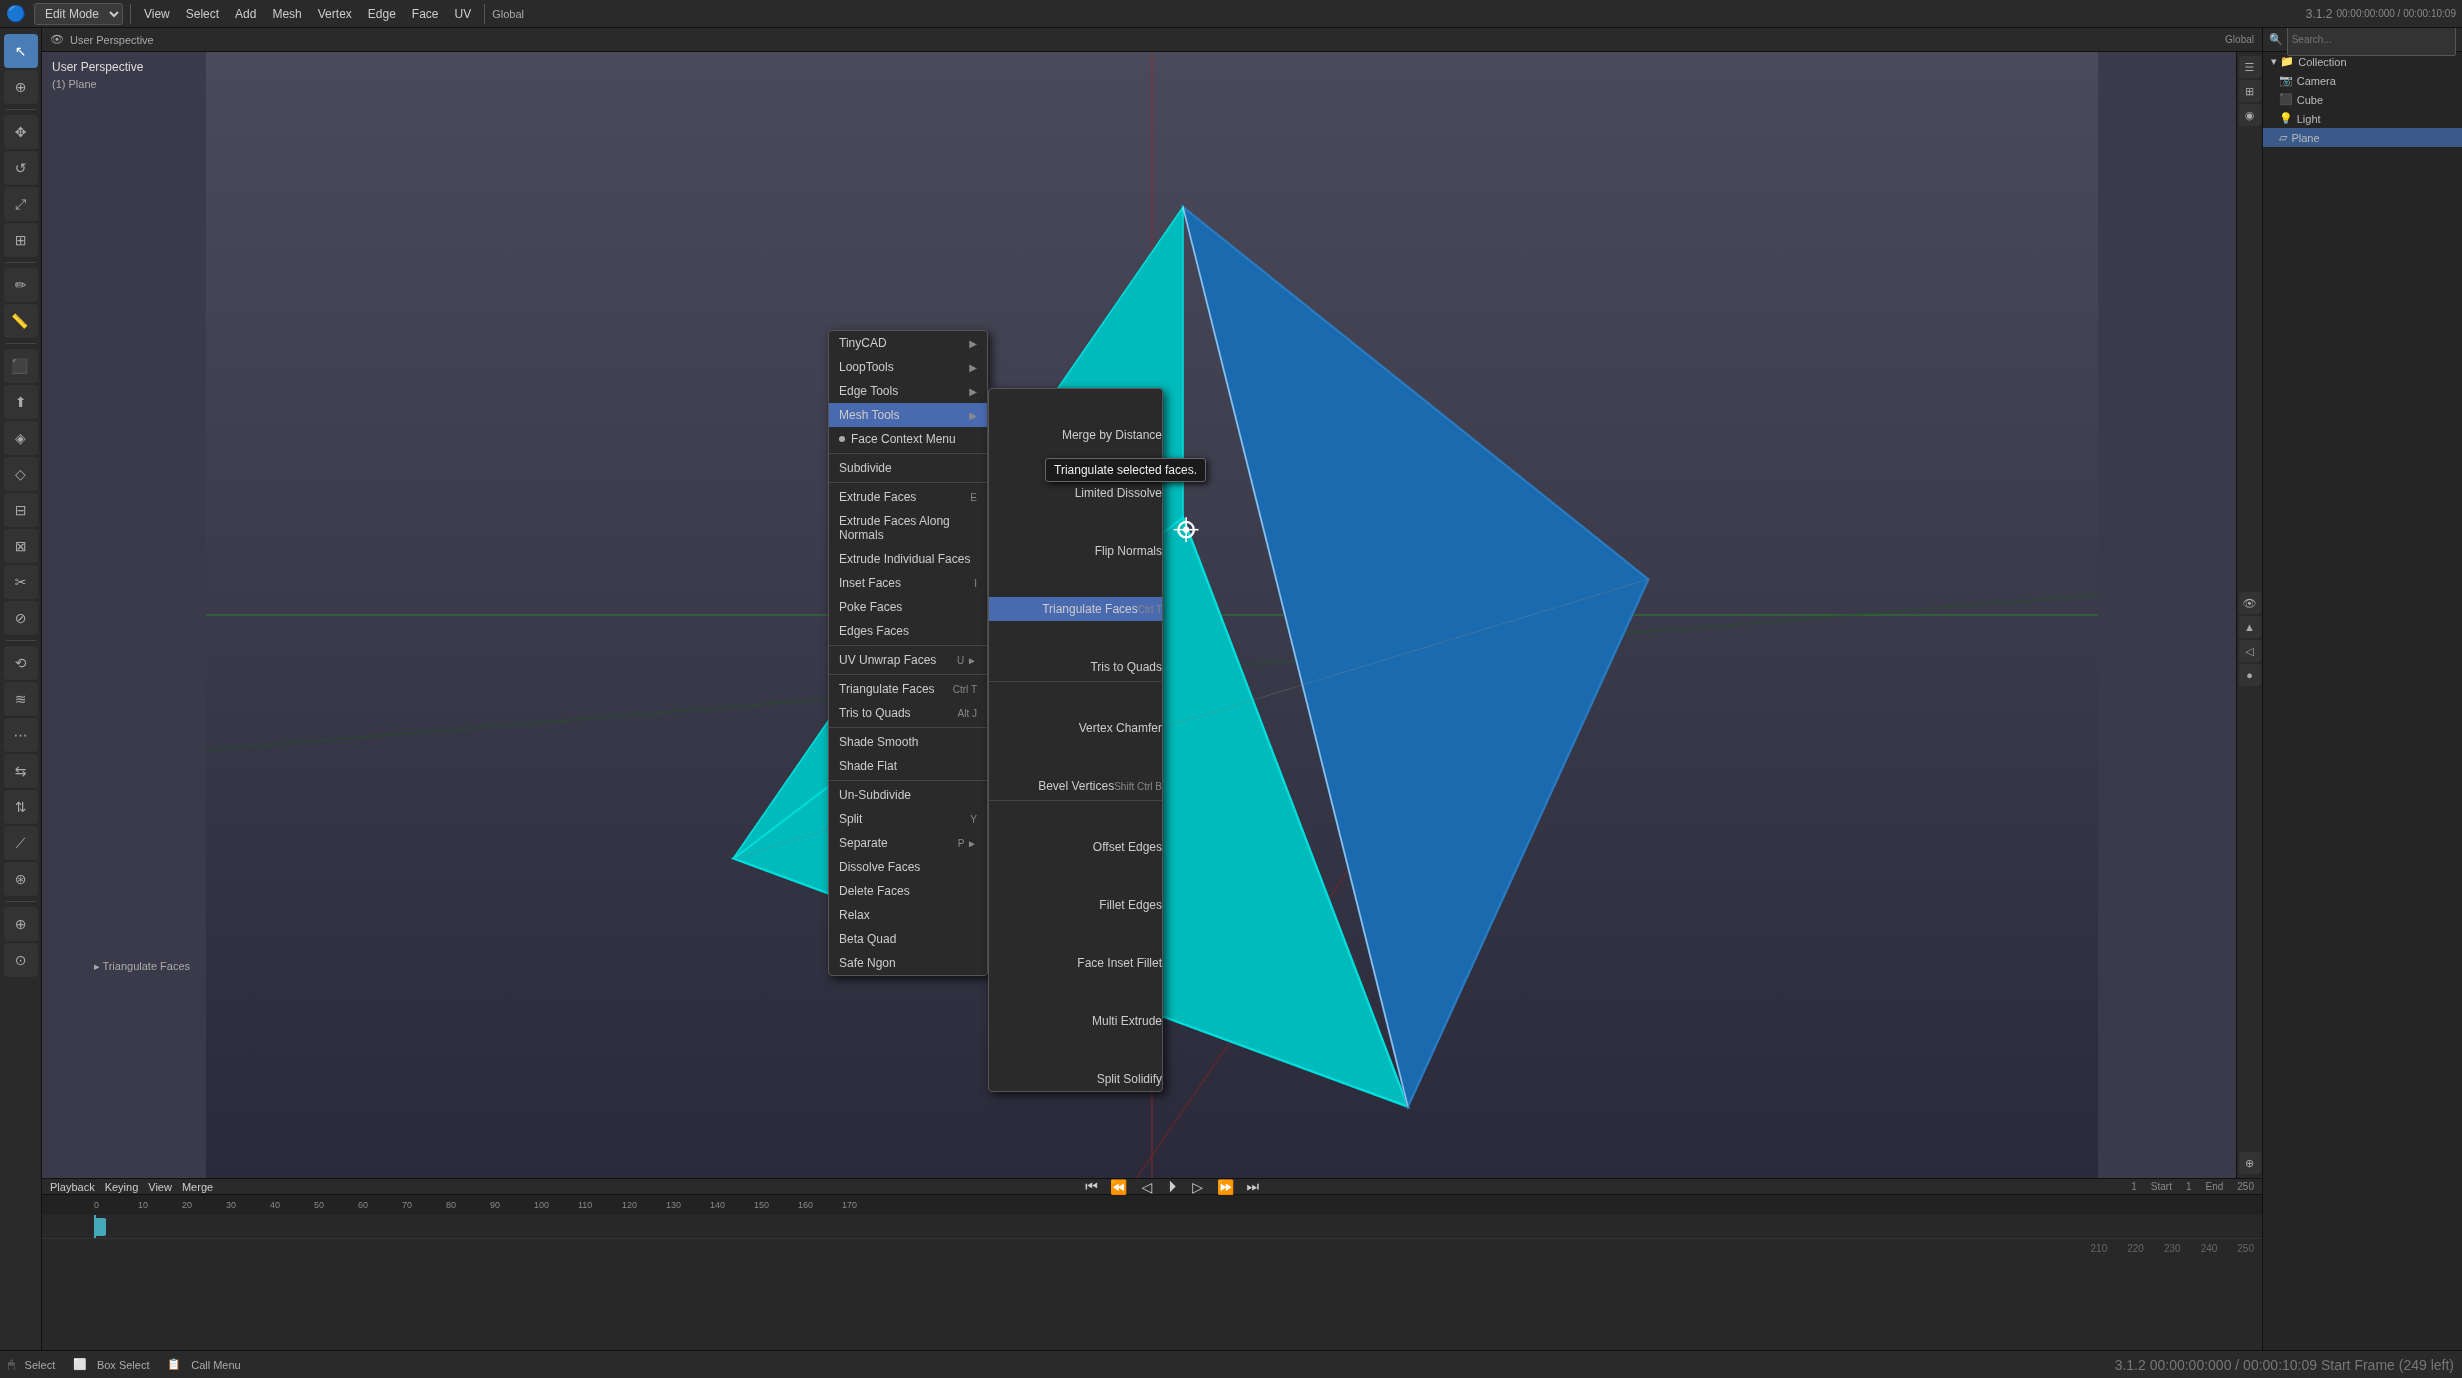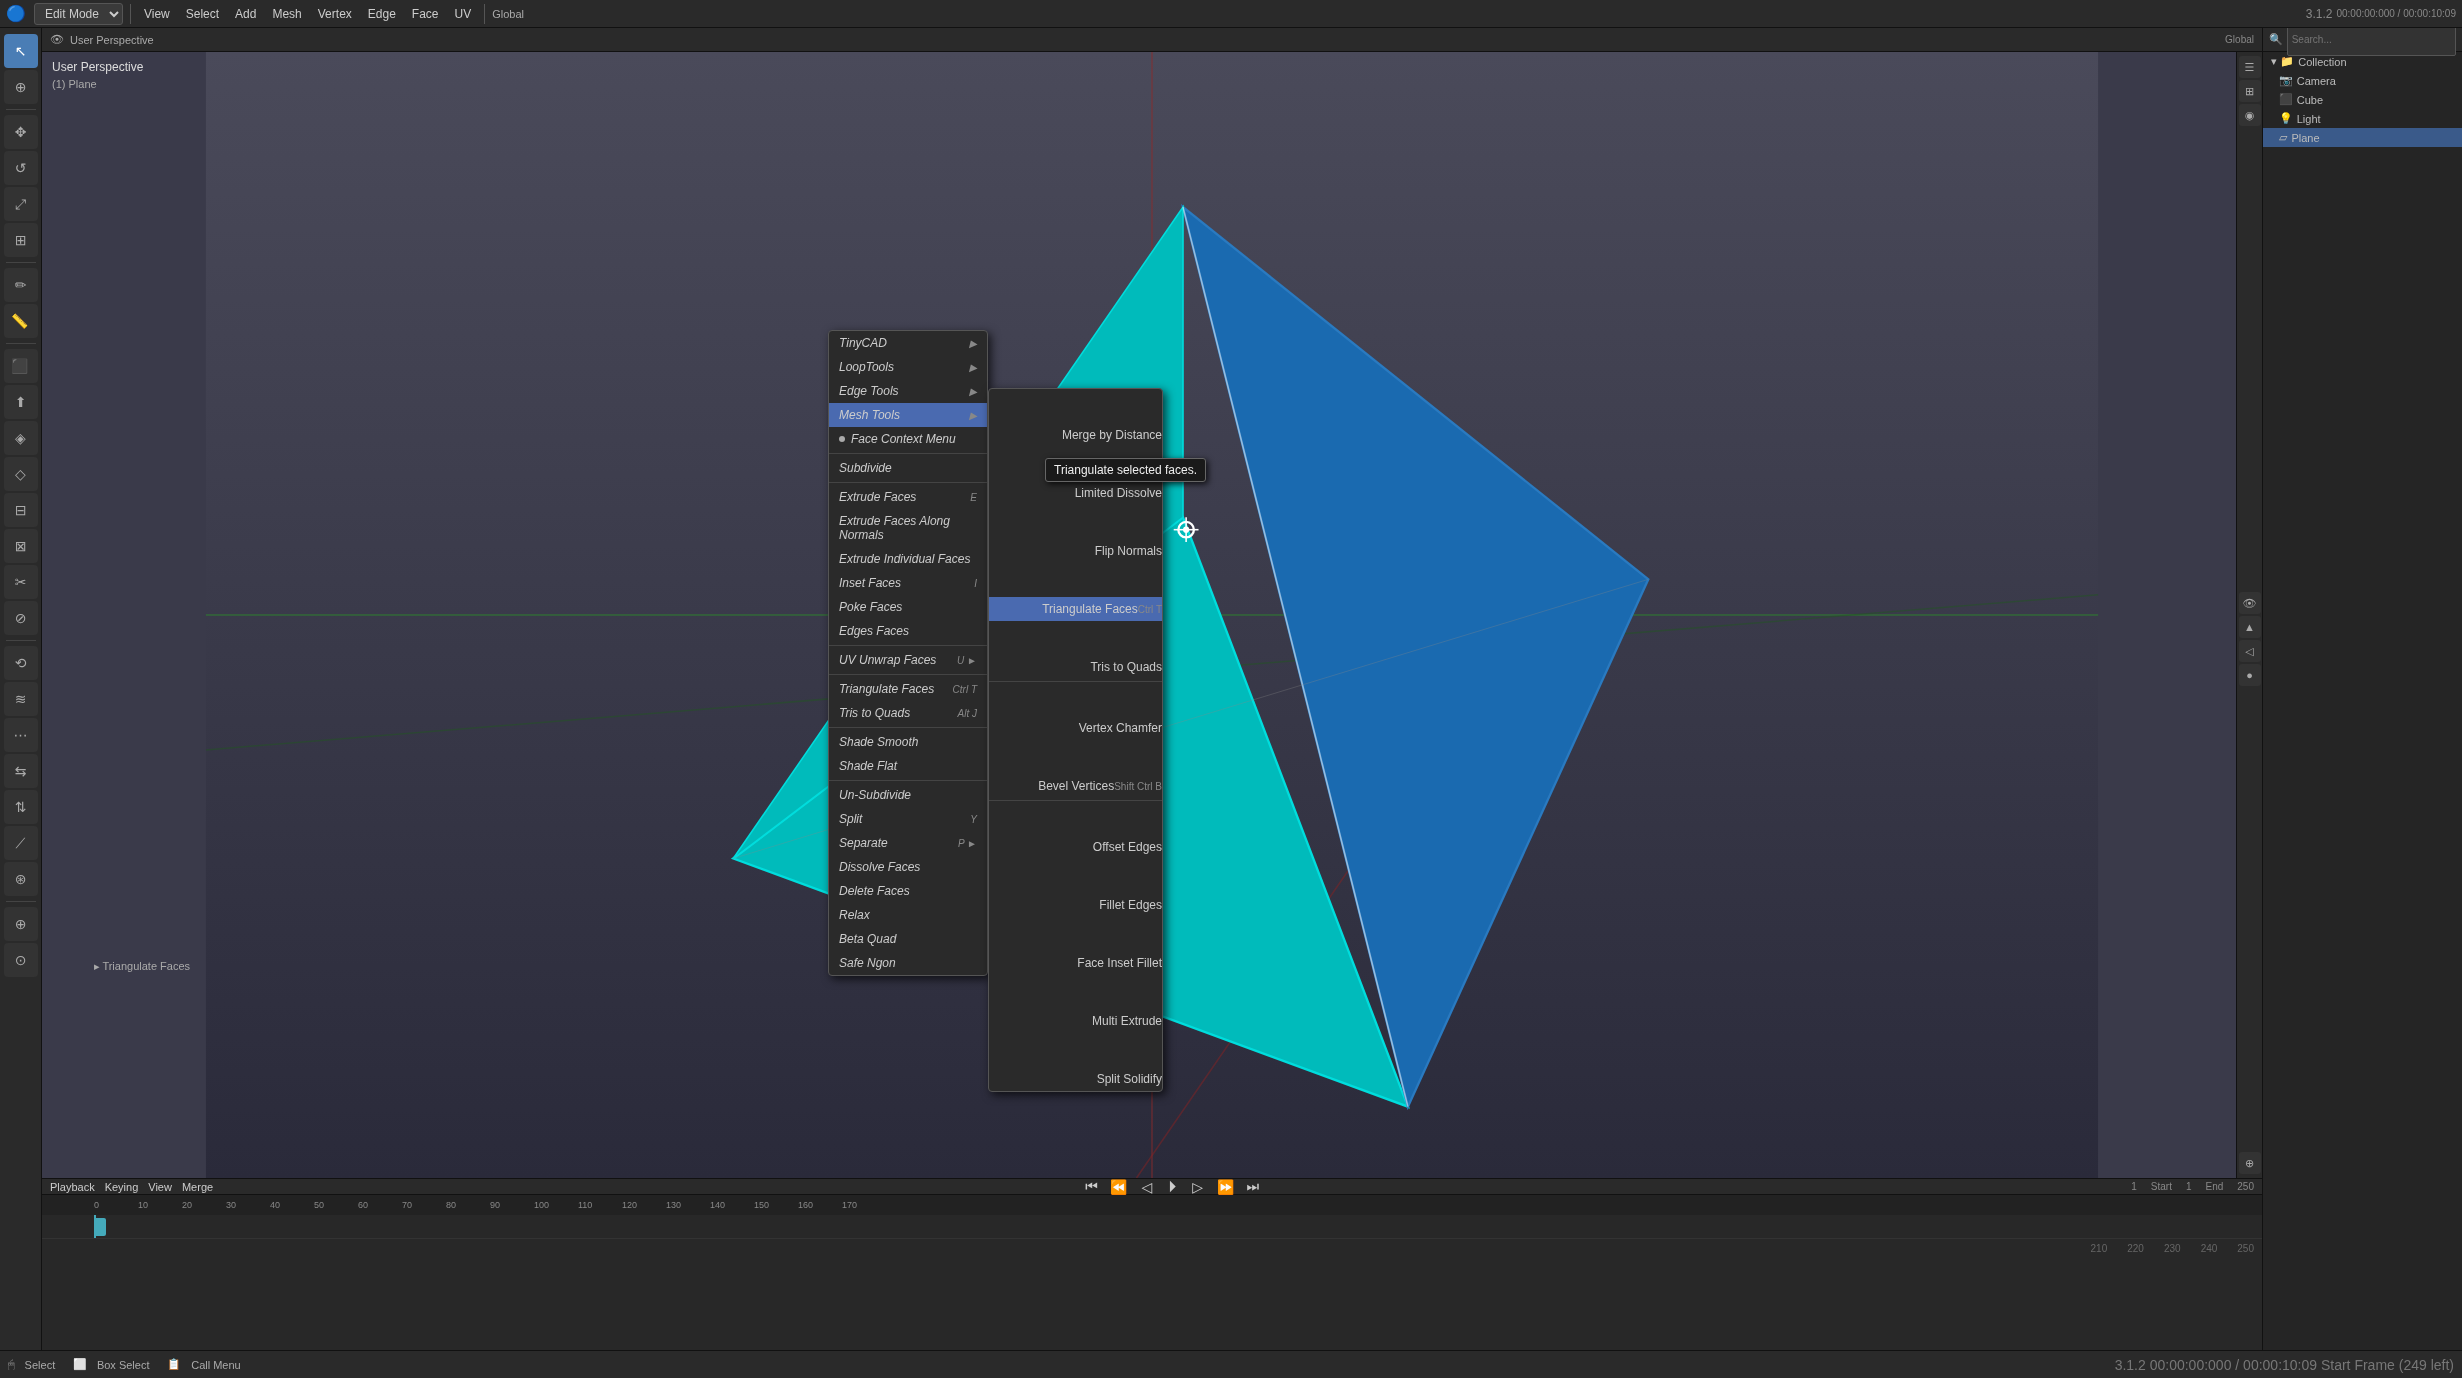--- a/index.html
+++ b/index.html
@@ -257,21 +257,20 @@
     #context-menu {
       position: absolute;
       top: 330px;
       left: 828px;
       background: #2a2a2a;
       border: 1px solid #555;
       border-radius: 4px;
       width: 160px;
       z-index: 200;
       box-shadow: 3px 3px 10px rgba(0,0,0,0.7);
-      font-style: italic;
     }
     .ctx-item {
       padding: 5px 10px;
       font-size: 12px;
       color: #ccc;
       display: flex;
       align-items: center;
       justify-content: space-between;
       cursor: pointer;
       position: relative;

